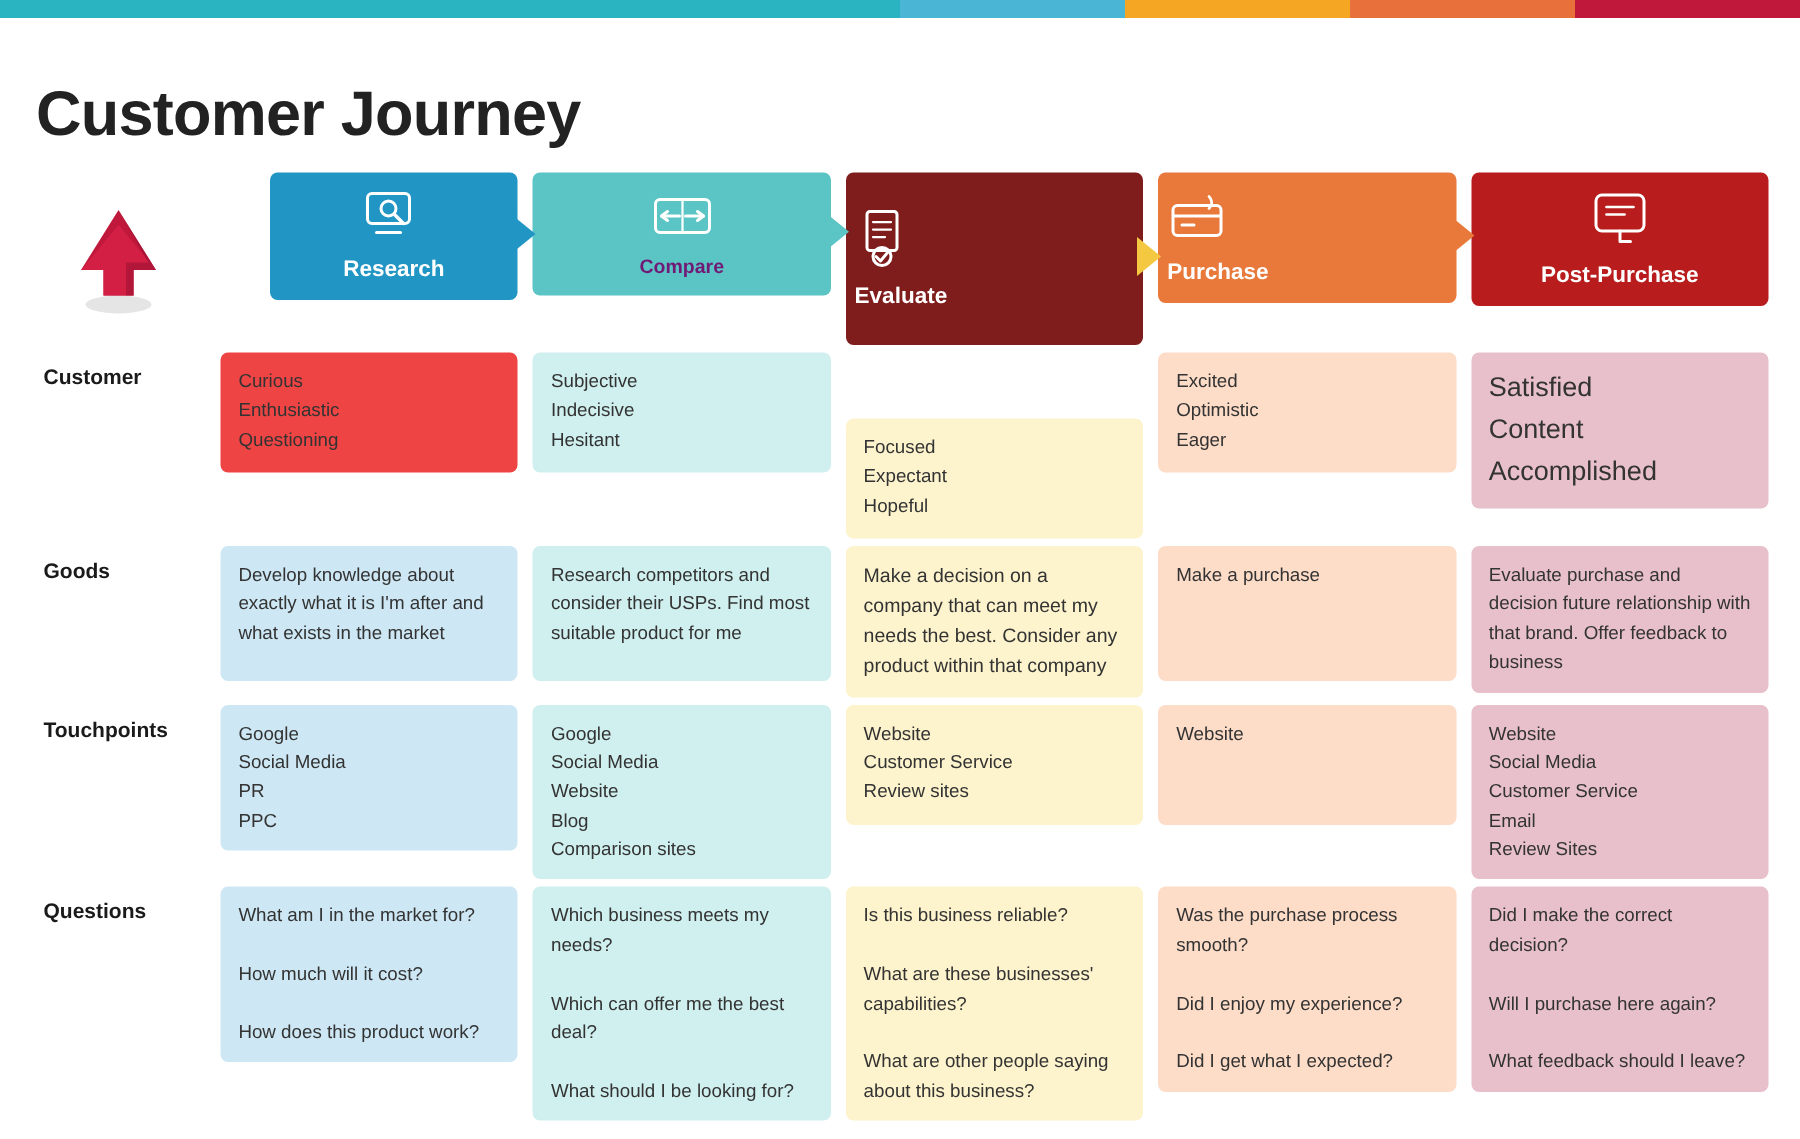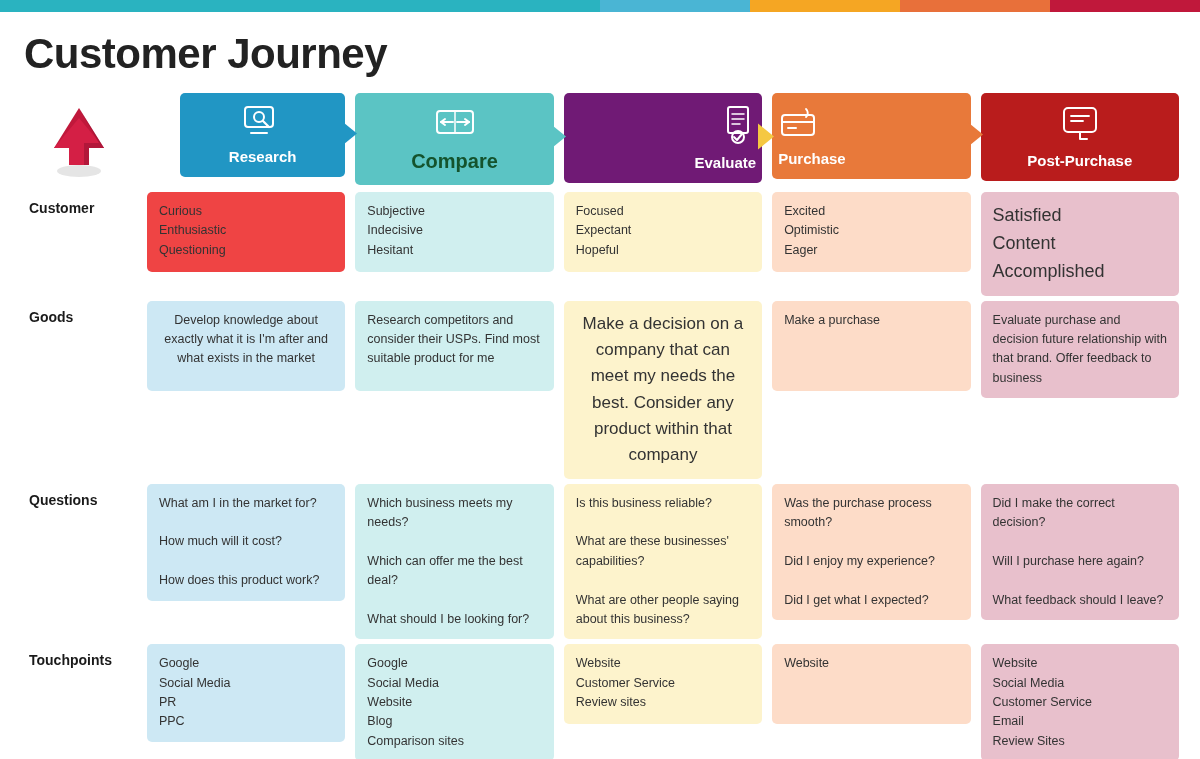--- a/index.html
+++ b/index.html
@@ -11,20 +11,21 @@
       overflow: hidden;
     }
 
     .top-bar {
       height: 12px;
       display: flex;
     }
 
     .header {
       padding: 18px 24px 10px 24px;
+      margin-top: 22px;
     }
 
     .header h1 {
       font-size: 42px;
       font-weight: 700;
       color: #222;
       letter-spacing: -0.5px;
     }
 
     .main-content {
@@ -95,37 +96,37 @@
     <line x1="20" y1="16" x2="26" y2="22" stroke="white" stroke-width="2.2" stroke-linecap="round"></line>
     <line x1="8" y1="28" x2="24" y2="28" stroke="white" stroke-width="2" stroke-linecap="round"></line>
   </svg></div>
               <div>Research</div>
               <div style="position: absolute; right: -14px; top: 50%; transform: translateY(-50%); z-index: 10;"><svg width="20" height="30" viewBox="0 0 20 30" fill="none" xmlns="http://www.w3.org/2000/svg">
     <polygon points="2,2 18,15 2,28" fill="#2196C4"></polygon>
   </svg></div>
             </div>
           </td>
           <td style="width: 193px; padding: 0px 0px 0px 5px; position: relative;">
-            <div class="hdr-cell" style="background: rgb(91, 196, 196); border-radius: 5px; padding: 12px 3px; color: #14532d; font-weight: 700; font-size: 20px; text-align: center; position: relative;">
+            <div class="hdr-cell" style="background: rgb(91, 196, 196); border-radius: 5px; padding: 12px 3px; color: #701a75; font-weight: 700; font-size: 13px; text-align: center; position: relative;">
               <div style="margin-bottom: 6px;"><svg width="40" height="34" viewBox="0 0 40 34" fill="none" xmlns="http://www.w3.org/2000/svg">
     <rect x="2" y="6" width="36" height="22" rx="3" stroke="white" stroke-width="2" fill="none"></rect>
     <line x1="20" y1="6" x2="20" y2="28" stroke="white" stroke-width="1.5"></line>
     <polyline points="10,14 6,17 10,20" stroke="white" stroke-width="2" fill="none" stroke-linecap="round" stroke-linejoin="round"></polyline>
     <line x1="6" y1="17" x2="18" y2="17" stroke="white" stroke-width="2" stroke-linecap="round"></line>
     <polyline points="30,14 34,17 30,20" stroke="white" stroke-width="2" fill="none" stroke-linecap="round" stroke-linejoin="round"></polyline>
     <line x1="34" y1="17" x2="22" y2="17" stroke="white" stroke-width="2" stroke-linecap="round"></line>
   </svg></div>
               <div>Compare</div>
               <div style="position: absolute; right: -14px; top: 50%; transform: translateY(-50%); z-index: 10;"><svg width="20" height="30" viewBox="0 0 20 30" fill="none" xmlns="http://www.w3.org/2000/svg">
     <polygon points="2,2 18,15 2,28" fill="#5BC4C4"></polygon>
   </svg></div>
             </div>
           </td>
           <td style="width: 193px; padding: 0px 0px 0px 5px; position: relative;">
-            <div class="hdr-cell" style="background: #701a75; border-radius: 5px; padding: 12px 6px; color: rgb(255, 255, 255); font-weight: 700; font-size: 15px; text-align: right; position: relative;">
+            <div class="hdr-cell" style="background: #7f1d1d; border-radius: 5px; padding: 24px 6px; color: rgb(255, 255, 255); font-weight: 700; font-size: 15px; text-align: left; position: relative;">
               <div style="margin-bottom: 6px;"><svg width="36" height="40" viewBox="0 0 36 40" fill="none" xmlns="http://www.w3.org/2000/svg">
     <rect x="8" y="2" width="20" height="26" rx="2" stroke="white" stroke-width="2" fill="none"></rect>
     <line x1="12" y1="9" x2="24" y2="9" stroke="white" stroke-width="1.5" stroke-linecap="round"></line>
     <line x1="12" y1="14" x2="24" y2="14" stroke="white" stroke-width="1.5" stroke-linecap="round"></line>
     <line x1="12" y1="19" x2="20" y2="19" stroke="white" stroke-width="1.5" stroke-linecap="round"></line>
     <circle cx="18" cy="32" r="6" stroke="white" stroke-width="2" fill="none"></circle>
     <polyline points="14,32 17,35 22,29" stroke="white" stroke-width="2" fill="none" stroke-linecap="round" stroke-linejoin="round"></polyline>
   </svg></div>
               <div>Evaluate</div>
               <div style="position: absolute; right: -14px; top: 50%; transform: translateY(-50%); z-index: 10;"><svg width="20" height="30" viewBox="0 0 20 30" fill="none" xmlns="http://www.w3.org/2000/svg">
@@ -161,78 +162,78 @@
         </tr>
         <tr>
           <td style="font-weight: 700; font-size: 14px; color: rgb(26, 26, 26); padding: 8px 6px 8px 8px; width: 110px; vertical-align: top;">Customer</td>
           <td style="width: 193px; padding: 0px 0px 0px 5px;">
             <div class="data-cell" style="background: #ef4444; border-radius: 5px; padding: 10px 12px; font-size: 12.5px; line-height: 1.55; color: rgb(51, 51, 51); min-height: 80px;">Curious<br>Enthusiastic<br>Questioning</div>
           </td>
           <td style="width: 193px; padding: 0px 0px 0px 5px;">
             <div class="data-cell" style="background: rgb(208, 239, 239); border-radius: 5px; padding: 10px 12px; font-size: 12.5px; line-height: 1.55; color: rgb(51, 51, 51); min-height: 80px;">Subjective<br>Indecisive<br>Hesitant</div>
           </td>
           <td style="width: 193px; padding: 0px 0px 0px 5px;">
-            <div class="data-cell" style="background: rgb(253, 243, 204); border-radius: 5px; padding: 10px 12px; font-size: 12.5px; line-height: 1.55; color: rgb(51, 51, 51); min-height: 80px;">Focused<br>Expectant<br>Hopeful</div>
+            <div class="data-cell" style="background: rgb(253, 243, 204); border-radius: 5px; padding: 10px 12px; font-size: 12.5px; line-height: 1.55; color: rgb(51, 51, 51); min-height: 80px; margin-top: 44px;">Focused<br>Expectant<br>Hopeful</div>
           </td>
           <td style="width: 193px; padding: 0px 0px 0px 5px;">
             <div class="data-cell" style="background: rgb(253, 220, 200); border-radius: 5px; padding: 10px 12px; font-size: 12.5px; line-height: 1.55; color: rgb(51, 51, 51); min-height: 80px;">Excited<br>Optimistic<br>Eager</div>
           </td>
           <td style="width: 193px; padding: 0px 0px 0px 5px;">
             <div class="data-cell" style="background: rgb(232, 192, 204); border-radius: 5px; padding: 10px 12px; font-size: 18px; line-height: 1.55; color: rgb(51, 51, 51); min-height: 80px;">Satisfied<br>Content<br>Accomplished</div>
           </td>
         </tr>
         <tr>
           <td style="font-weight: 700; font-size: 14px; color: rgb(26, 26, 26); padding: 8px 6px 8px 8px; width: 110px; vertical-align: top;">Goods</td>
-          <td style="width: 193px; padding: 0px 0px 0px 5px; text-align: center;">
+          <td style="width: 193px; padding: 0px 0px 0px 5px;">
             <div class="data-cell" style="background: rgb(205, 232, 244); border-radius: 5px; padding: 10px 12px; font-size: 12.5px; line-height: 1.55; color: rgb(51, 51, 51); min-height: 90px;">Develop knowledge about exactly what it is I'm after and what exists in the market</div>
           </td>
           <td style="width: 193px; padding: 0px 0px 0px 5px;">
             <div class="data-cell" style="background: rgb(208, 239, 239); border-radius: 5px; padding: 10px 12px; font-size: 12.5px; line-height: 1.55; color: rgb(51, 51, 51); min-height: 90px;">Research competitors and consider their USPs. Find most suitable product for me</div>
           </td>
           <td style="width: 193px; padding: 0px 0px 0px 5px;">
-            <div class="data-cell" style="background: rgb(253, 243, 204); border-radius: 5px; padding: 10px 12px; font-size: 17px; line-height: 1.55; color: rgb(51, 51, 51); min-height: 90px; text-align: center;">Make a decision on a company that can meet my needs the best. Consider any product within that company</div>
+            <div class="data-cell" style="background: rgb(253, 243, 204); border-radius: 5px; padding: 10px 12px; font-size: 13px; line-height: 1.55; color: rgb(51, 51, 51); min-height: 90px;">Make a decision on a company that can meet my needs the best. Consider any product within that company</div>
           </td>
           <td style="width: 193px; padding: 0px 0px 0px 5px;">
             <div class="data-cell" style="background: rgb(253, 220, 200); border-radius: 5px; padding: 10px 12px; font-size: 12.5px; line-height: 1.55; color: rgb(51, 51, 51); min-height: 90px;">Make a purchase</div>
           </td>
           <td style="width: 193px; padding: 0px 0px 0px 5px;">
             <div class="data-cell" style="background: rgb(232, 192, 204); border-radius: 5px; padding: 10px 12px; font-size: 12.5px; line-height: 1.55; color: rgb(51, 51, 51); min-height: 90px;">Evaluate purchase and decision future relationship with that brand. Offer feedback to business</div>
           </td>
         </tr>
         <tr>
+          <td style="font-weight: 700; font-size: 14px; color: rgb(26, 26, 26); padding: 8px 6px 8px 8px; width: 110px; vertical-align: top;">Touchpoints</td>
+          <td style="width: 193px; padding: 0px 0px 0px 5px;">
+            <div class="data-cell" style="background: rgb(205, 232, 244); border-radius: 5px; padding: 10px 12px; font-size: 12.5px; line-height: 1.55; color: rgb(51, 51, 51); min-height: 80px;">Google<br>Social Media<br>PR<br>PPC</div>
+          </td>
+          <td style="width: 193px; padding: 0px 0px 0px 5px;">
+            <div class="data-cell" style="background: rgb(208, 239, 239); border-radius: 5px; padding: 10px 12px; font-size: 12.5px; line-height: 1.55; color: rgb(51, 51, 51); min-height: 80px;">Google<br>Social Media<br>Website<br>Blog<br>Comparison sites</div>
+          </td>
+          <td style="width: 193px; padding: 0px 0px 0px 5px;">
+            <div class="data-cell" style="background: rgb(253, 243, 204); border-radius: 5px; padding: 10px 12px; font-size: 12.5px; line-height: 1.55; color: rgb(51, 51, 51); min-height: 80px;">Website<br>Customer Service<br>Review sites</div>
+          </td>
+          <td style="width: 193px; padding: 0px 0px 0px 5px;">
+            <div class="data-cell" style="background: rgb(253, 220, 200); border-radius: 5px; padding: 10px 12px; font-size: 12.5px; line-height: 1.55; color: rgb(51, 51, 51); min-height: 80px;">Website</div>
+          </td>
+          <td style="width: 193px; padding: 0px 0px 0px 5px;">
+            <div class="data-cell" style="background: rgb(232, 192, 204); border-radius: 5px; padding: 10px 12px; font-size: 12.5px; line-height: 1.55; color: rgb(51, 51, 51); min-height: 80px;">Website<br>Social Media<br>Customer Service<br>Email<br>Review Sites</div>
+          </td>
+        </tr>
+        <tr>
           <td style="font-weight: 700; font-size: 14px; color: rgb(26, 26, 26); padding: 8px 6px 8px 8px; width: 110px; vertical-align: top;">Questions</td>
           <td style="width: 193px; padding: 0px 0px 0px 5px;">
             <div class="data-cell" style="background: rgb(205, 232, 244); border-radius: 5px; padding: 10px 12px; font-size: 12.5px; line-height: 1.55; color: rgb(51, 51, 51); min-height: 80px;">What am I in the market for?<br><br>How much will it cost?<br><br>How does this product work?</div>
           </td>
           <td style="width: 193px; padding: 0px 0px 0px 5px;">
             <div class="data-cell" style="background: rgb(208, 239, 239); border-radius: 5px; padding: 10px 12px; font-size: 12.5px; line-height: 1.55; color: rgb(51, 51, 51); min-height: 80px;">Which business meets my needs?<br><br>Which can offer me the best deal?<br><br>What should I be looking for?</div>
           </td>
           <td style="width: 193px; padding: 0px 0px 0px 5px;">
             <div class="data-cell" style="background: rgb(253, 243, 204); border-radius: 5px; padding: 10px 12px; font-size: 12.5px; line-height: 1.55; color: rgb(51, 51, 51); min-height: 80px;">Is this business reliable?<br><br>What are these businesses' capabilities?<br><br>What are other people saying about this business?</div>
           </td>
           <td style="width: 193px; padding: 0px 0px 0px 5px;">
             <div class="data-cell" style="background: rgb(253, 220, 200); border-radius: 5px; padding: 10px 12px; font-size: 12.5px; line-height: 1.55; color: rgb(51, 51, 51); min-height: 80px;">Was the purchase process smooth?<br><br>Did I enjoy my experience?<br><br>Did I get what I expected?</div>
           </td>
           <td style="width: 193px; padding: 0px 0px 0px 5px;">
             <div class="data-cell" style="background: rgb(232, 192, 204); border-radius: 5px; padding: 10px 12px; font-size: 12.5px; line-height: 1.55; color: rgb(51, 51, 51); min-height: 80px;">Did I make the correct decision?<br><br>Will I purchase here again?<br><br>What feedback should I leave?</div>
-          </td>
-        </tr>
-        <tr>
-          <td style="font-weight: 700; font-size: 14px; color: rgb(26, 26, 26); padding: 8px 6px 8px 8px; width: 110px; vertical-align: top;">Touchpoints</td>
-          <td style="width: 193px; padding: 0px 0px 0px 5px;">
-            <div class="data-cell" style="background: rgb(205, 232, 244); border-radius: 5px; padding: 10px 12px; font-size: 12.5px; line-height: 1.55; color: rgb(51, 51, 51); min-height: 80px;">Google<br>Social Media<br>PR<br>PPC</div>
-          </td>
-          <td style="width: 193px; padding: 0px 0px 0px 5px;">
-            <div class="data-cell" style="background: rgb(208, 239, 239); border-radius: 5px; padding: 10px 12px; font-size: 12.5px; line-height: 1.55; color: rgb(51, 51, 51); min-height: 80px;">Google<br>Social Media<br>Website<br>Blog<br>Comparison sites</div>
-          </td>
-          <td style="width: 193px; padding: 0px 0px 0px 5px;">
-            <div class="data-cell" style="background: rgb(253, 243, 204); border-radius: 5px; padding: 10px 12px; font-size: 12.5px; line-height: 1.55; color: rgb(51, 51, 51); min-height: 80px;">Website<br>Customer Service<br>Review sites</div>
-          </td>
-          <td style="width: 193px; padding: 0px 0px 0px 5px;">
-            <div class="data-cell" style="background: rgb(253, 220, 200); border-radius: 5px; padding: 10px 12px; font-size: 12.5px; line-height: 1.55; color: rgb(51, 51, 51); min-height: 80px;">Website</div>
-          </td>
-          <td style="width: 193px; padding: 0px 0px 0px 5px;">
-            <div class="data-cell" style="background: rgb(232, 192, 204); border-radius: 5px; padding: 10px 12px; font-size: 12.5px; line-height: 1.55; color: rgb(51, 51, 51); min-height: 80px;">Website<br>Social Media<br>Customer Service<br>Email<br>Review Sites</div>
           </td>
         </tr>
       </tbody>
   </table>
 </div>
 
 </body></html>

